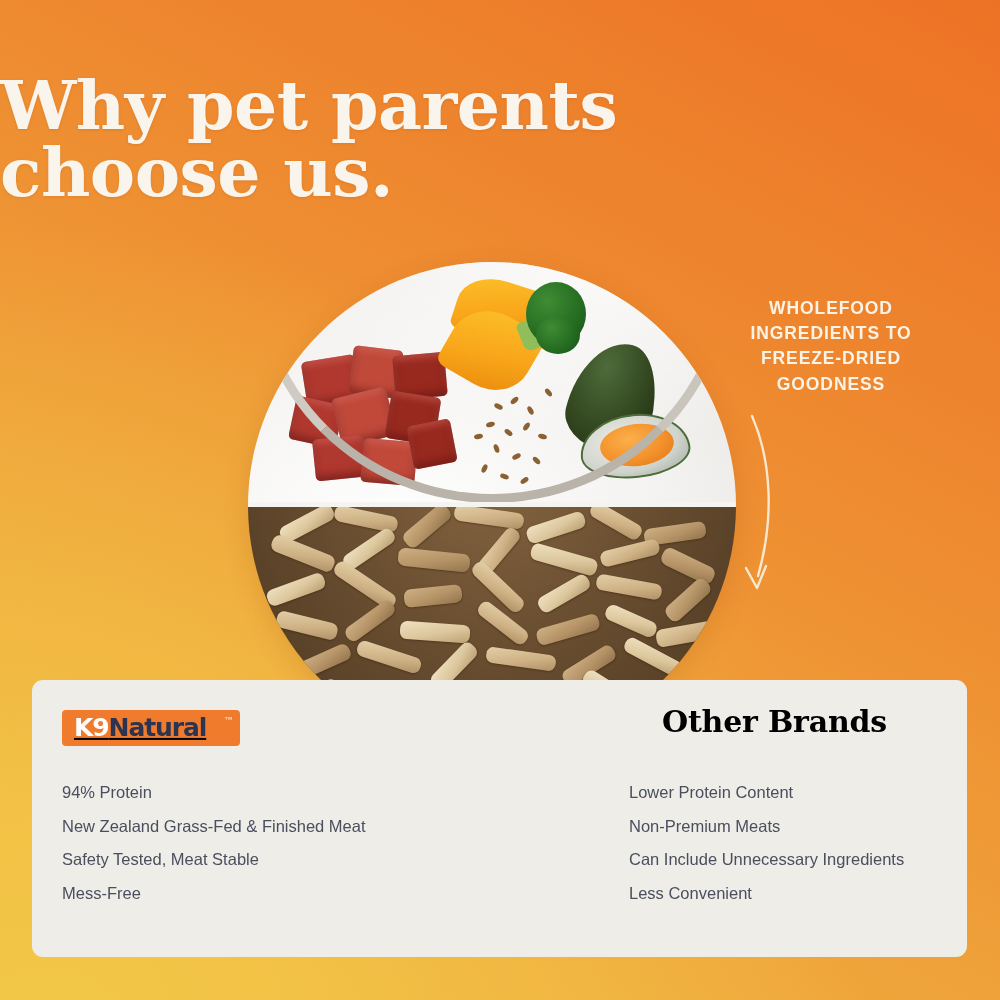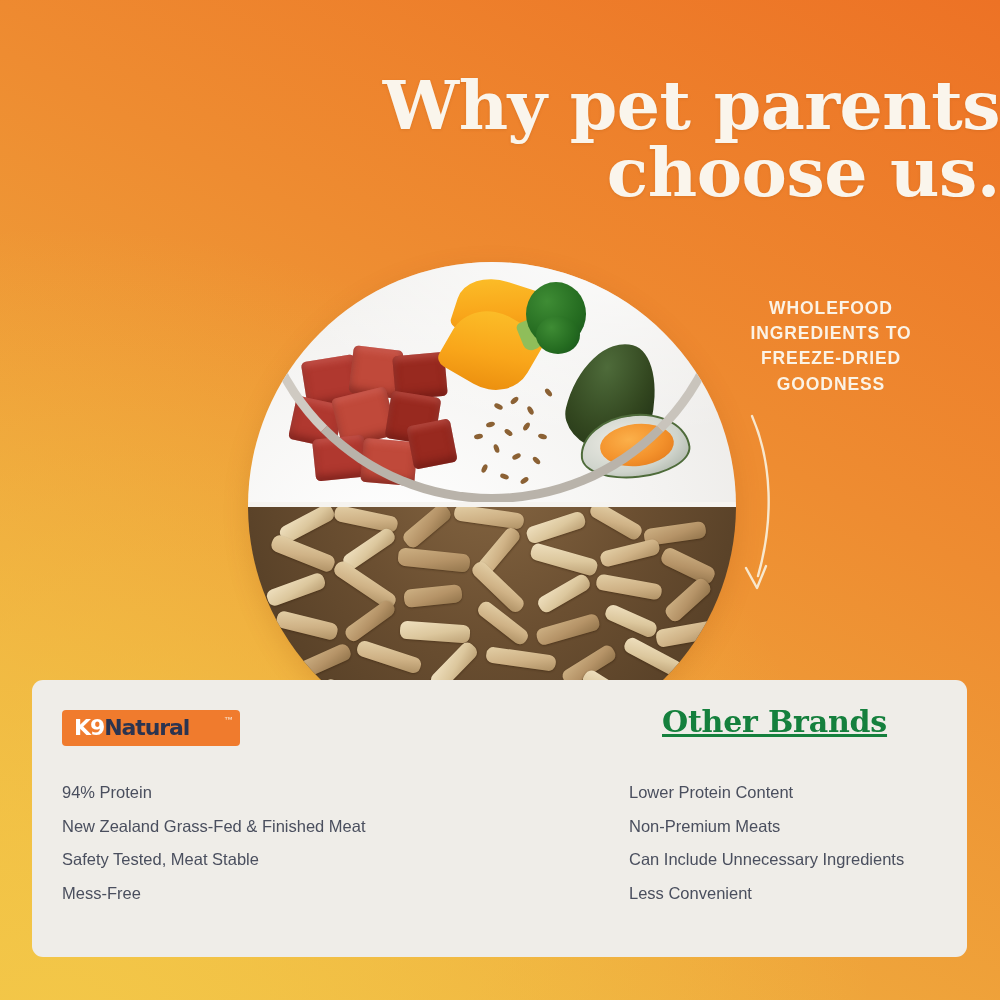--- a/index.html
+++ b/index.html
@@ -18,21 +18,21 @@
       radial-gradient(circle at 6% 104%, #F3C748 0%, rgba(243,199,72,0) 58%),
       linear-gradient(28deg, #F0BC42 0%, #EFA53B 30%, #EE8C31 62%, #ED7225 100%);
   }
 
   
   .headline {
     position: absolute;
     left: 0;
     top: 72px;
     width: 1000px;
-    text-align: right;
+    text-align: left;
     font-family: "DejaVu Serif", "Liberation Serif", serif;
     font-weight: 700;
     font-size: 68px;
     line-height: 0.99;
     letter-spacing: -0.5px;
     color: #FAF5EC;
     text-shadow: 0 1px 3px rgba(150,70,10,0.18);
   }
   .headline .l2 { display: block; }
 
@@ -175,44 +175,44 @@
     background: #F07B2D;
     border-radius: 4px;
   }
   .logo-text {
     position: absolute;
     left: 12px;
     top: 50%;
     transform: translateY(-52%);
     font-family: "DejaVu Sans", "Liberation Sans", sans-serif;
     font-weight: 700;
-    font-size: 22px;
+    font-size: 25px;
     letter-spacing: -1.1px;
     white-space: nowrap;
+    text-decoration: underline;
   }
   .logo-k9 { color: #FFFFFF; }
   .logo-nat { color: #2B3450; }
   .logo-tm {
     position: absolute;
     right: 7px;
     top: 5px;
     font-size: 9px;
     color: #F7D8BE;
     font-weight: 700;
   }
   .brands-head {
     position: absolute;
     left: 630px;
     top: 24px;
     font-family: "DejaVu Serif", "Liberation Serif", serif;
     font-weight: 700;
     font-size: 30px;
-    color: #15803d;
+    color: #000000;
     letter-spacing: -0.2px;
-    text-decoration: underline;
   }
   .col {
     position: absolute;
     top: 96px;
     color: #4A4F5E;
     font-size: 16.5px;
     line-height: 33.5px;
     white-space: nowrap;
   }
   .col.left  { left: 30px; }

